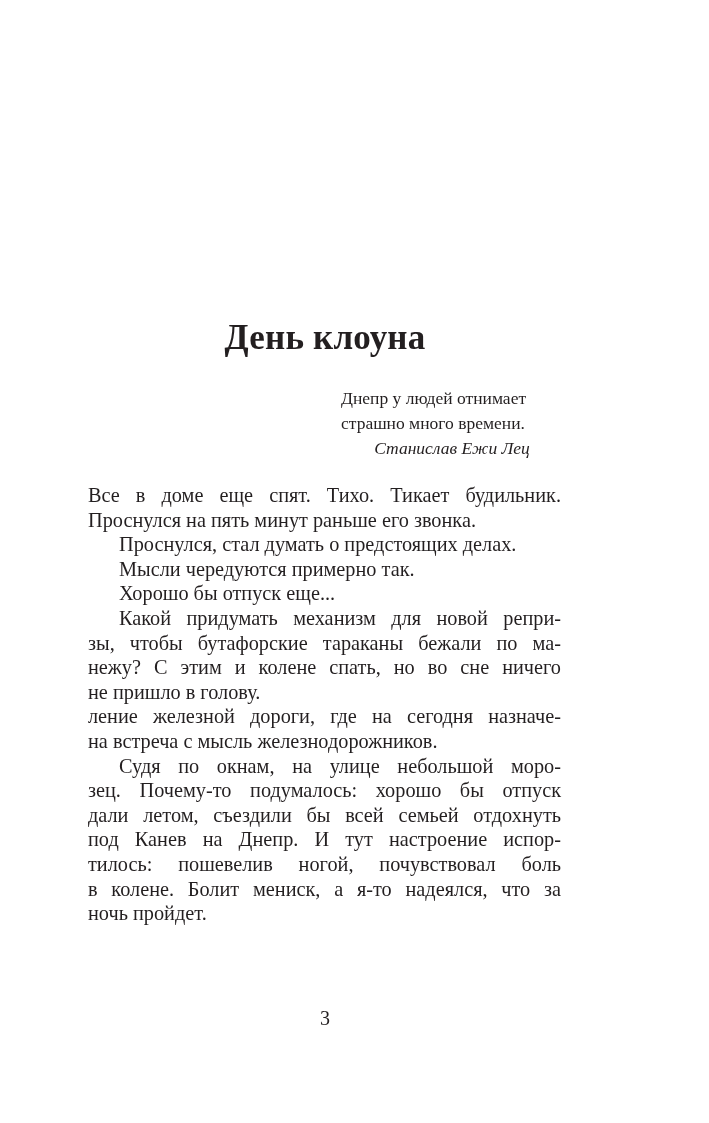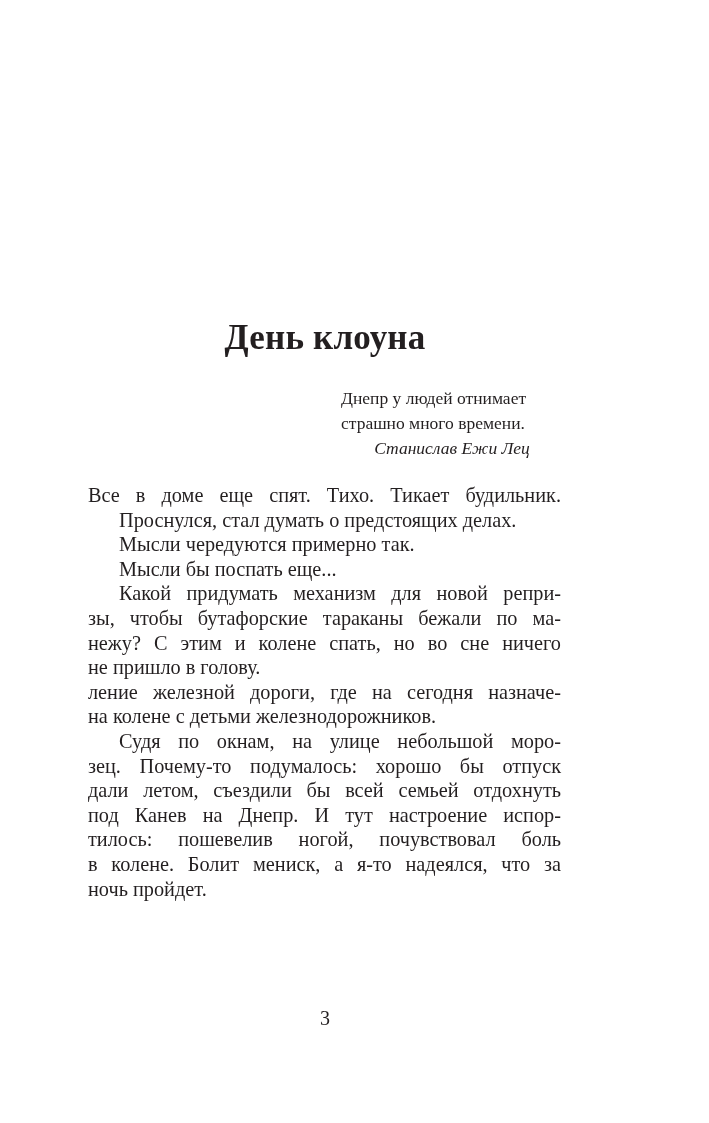--- a/index.html
+++ b/index.html
@@ -83,29 +83,30 @@
 <h1 class="title">День клоуна</h1>
 
 <div class="epigraph">
   <span class="ep-line">Днепр у людей отнимает</span>
   <span class="ep-line">страшно много времени.</span>
   <span class="ep-author">Станислав Ежи Лец</span>
 </div>
 
 <div class="body-text">
   <span class="line">Все в доме еще спят. Тихо. Тикает будильник.</span>
+  <span class="line last">Проснулся на пять минут раньше его звонка.</span>
   <span class="line indent last">Проснулся, стал думать о предстоящих делах.</span>
   <span class="line indent last">Мысли чередуются примерно так.</span>
-  <span class="line indent last">Мысли бы поспать еще...</span>
+  <span class="line indent last">Хорошо бы отпуск еще...</span>
   <span class="line indent">Какой придумать механизм для новой репри-</span>
   <span class="line">зы, чтобы бутафорские тараканы бежали по ма-</span>
   <span class="line">нежу? С этим и колене спать, но во сне ничего</span>
   <span class="line last">не пришло в голову.</span>
   <span class="line">ление железной дороги, где на сегодня назначе-</span>
-  <span class="line last">на колене с детьми железнодорожников.</span>
+  <span class="line last">на встреча с мысль железнодорожников.</span>
   <span class="line indent">Судя по окнам, на улице небольшой моро-</span>
   <span class="line">зец. Почему-то подумалось: хорошо бы отпуск</span>
   <span class="line">дали летом, съездили бы всей семьей отдохнуть</span>
   <span class="line">под Канев на Днепр. И тут настроение испор-</span>
   <span class="line">тилось: пошевелив ногой, почувствовал боль</span>
   <span class="line">в колене. Болит мениск, а я-то надеялся, что за</span>
   <span class="line last">ночь пройдет.</span>
 </div>
 
 <div class="page-number">3</div>

